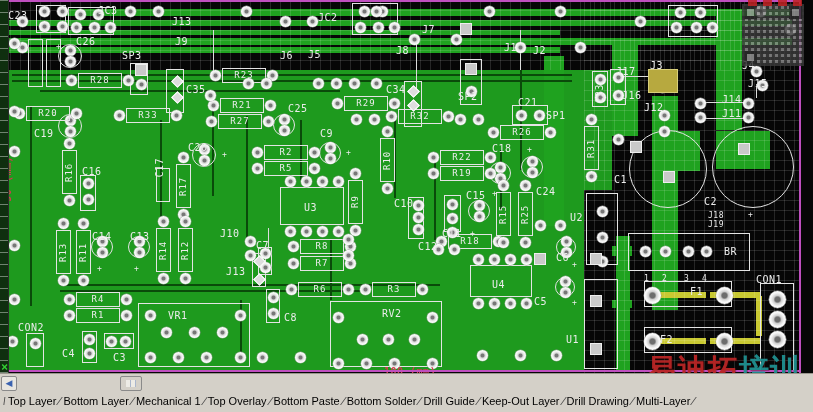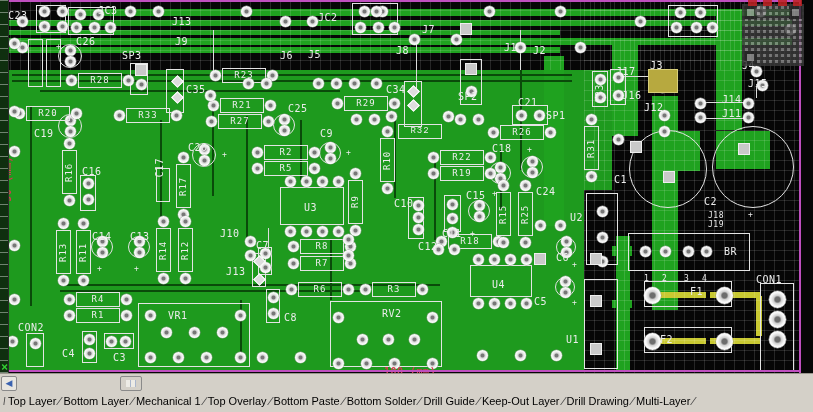--- a/index.html
+++ b/index.html
@@ -210,21 +210,21 @@
         <div class="pad" style="position: absolute; left: 171px; top: 110px;"></div>
         <div class="resh" style="position: absolute; left: 220px; top: 98px;">R21</div>
         <div class="pad" style="position: absolute; left: 208px; top: 100px;"></div>
         <div class="pad" style="position: absolute; left: 265px; top: 100px;"></div>
         <div class="resh" style="position: absolute; left: 218px; top: 114px;">R27</div>
         <div class="pad" style="position: absolute; left: 206px; top: 116px;"></div>
         <div class="pad" style="position: absolute; left: 263px; top: 116px;"></div>
         <div class="resh" style="position: absolute; left: 344px; top: 96px;">R29</div>
         <div class="pad" style="position: absolute; left: 332px; top: 98px;"></div>
         <div class="pad" style="position: absolute; left: 389px; top: 98px;"></div>
-        <div class="resh" style="position: absolute; left: 398px; top: 124px; font-family: Liberation Mono, monospace;">R32</div>
+        <div class="resh" style="position: absolute; left: 398px; top: 109px;">R32</div>
         <div class="pad" style="position: absolute; left: 386px; top: 111px;"></div>
         <div class="pad" style="position: absolute; left: 443px; top: 111px;"></div>
         <div class="resh" style="position: absolute; left: 264px; top: 145px;">R2</div>
         <div class="pad" style="position: absolute; left: 252px; top: 147px;"></div>
         <div class="pad" style="position: absolute; left: 309px; top: 147px;"></div>
         <div class="resh" style="position: absolute; left: 264px; top: 161px;">R5</div>
         <div class="pad" style="position: absolute; left: 252px; top: 163px;"></div>
         <div class="pad" style="position: absolute; left: 309px; top: 163px;"></div>
         <div class="resh" style="position: absolute; left: 440px; top: 150px;">R22</div>
         <div class="pad" style="position: absolute; left: 428px; top: 152px;"></div>
@@ -548,20 +548,23 @@
     <div class="origin" style="left:1px;top:360px;">×</div>
 
     <div class="qr">
       <div class="finder" style="left:2px;top:2px;"></div>
       <div class="finder" style="right:2px;top:2px;"></div>
       <div class="finder" style="left:2px;bottom:2px;"></div>
     </div>
     <div class="redfrag"></div>
   </div>
 
+  <div class="logo">
+    <span class="p1">易迪拓</span><span class="p2">培训</span>
+  </div>
   <div class="tagline">射频和天线设计专家</div>
 
   <div class="scrollrow">
     <div class="scrollbtn">◀</div>
     <div class="scrollthumb"></div>
   </div>
 
   <div class="tabsrow" id="tabsrow"><span class="tabsep">\</span><span class="ltab">Top Layer</span><span class="tabsep">/</span><span class="ltab">Bottom Layer</span><span class="tabsep">/</span><span class="ltab">Mechanical 1</span><span class="tabsep">/</span><span class="ltab">Top Overlay</span><span class="tabsep">/</span><span class="ltab">Bottom Paste</span><span class="tabsep">/</span><span class="ltab">Bottom Solder</span><span class="tabsep">/</span><span class="ltab">Drill Guide</span><span class="tabsep">/</span><span class="ltab">Keep-Out Layer</span><span class="tabsep">/</span><span class="ltab">Drill Drawing</span><span class="tabsep">/</span><span class="ltab">Multi-Layer</span><span class="tabsep">/</span></div>
 
 </div>

